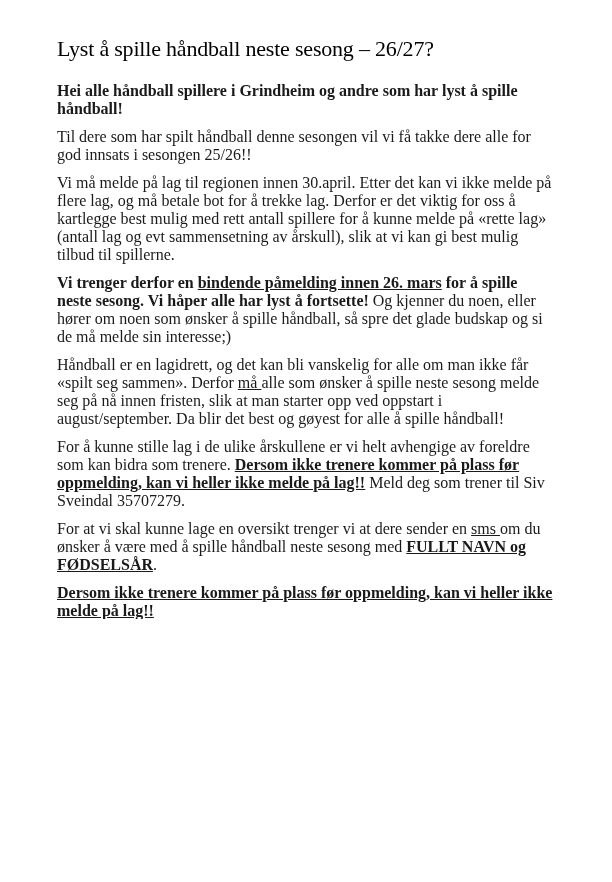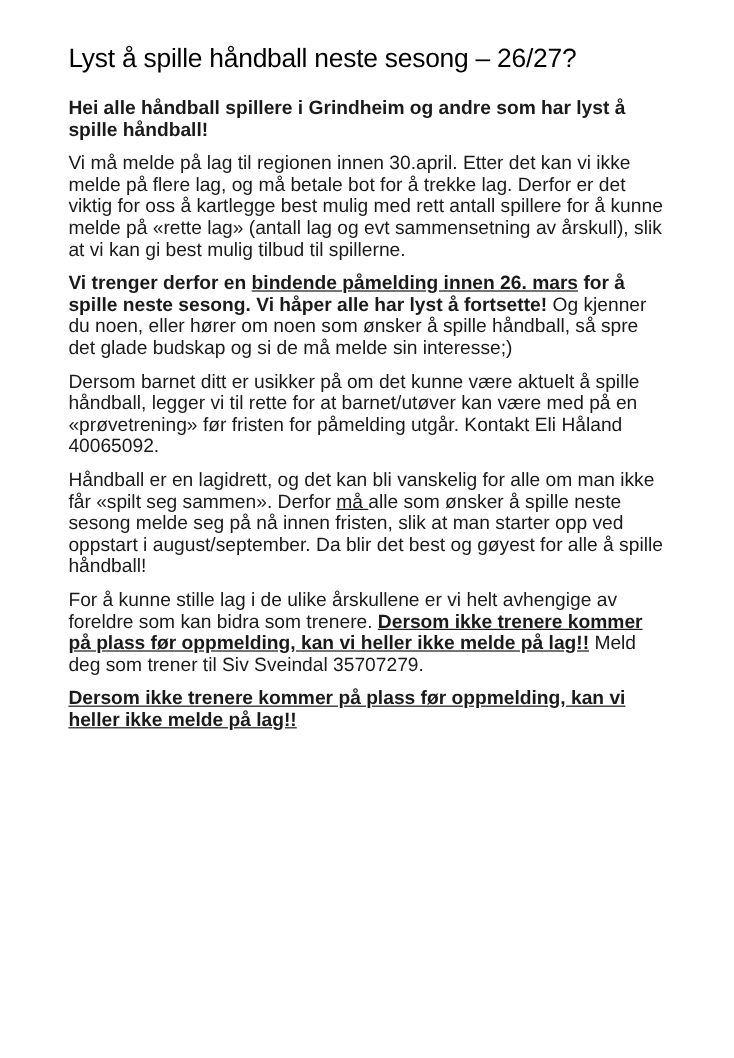--- a/index.html
+++ b/index.html
@@ -5,21 +5,21 @@
   html, body {
     margin: 0;
     padding: 0;
     background: #ffffff;
   }
   .page {
     position: relative;
     width: 612px;
     height: 619px;
     background: #ffffff;
-    font-family: Liberation Sans, sans-serif;
+    font-family: Liberation Serif, serif;
     color: #1a1a1a;
     overflow: hidden;
   }
   .content {
     padding: 36px 57px 0 57px;
   }
   h1.doc-title {
     font-size: 22px;
     font-weight: 400;
     margin: 0 0 20px 0;
@@ -45,25 +45,26 @@
   .illustration.right { left: 424px; top: 796px; }
 </style>
 </head>
 <body>
 
 <div class="page">
   <div class="content">
     <h1 class="doc-title">Lyst å spille håndball neste sesong – 26/27?</h1>
     <div>
         <p class="para"><span class="b">Hei alle håndball spillere i Grindheim og andre som har lyst å spille håndball!</span></p>
+        <p class="para"><span>Til dere som har spilt håndball denne sesongen vil vi få takke dere alle for god innsats i sesongen 25/26!!</span></p>
         <p class="para"><span>Vi må melde på lag til regionen innen 30.april. Etter det kan vi ikke melde på flere lag, og må betale bot for å trekke lag. Derfor er det viktig for oss å kartlegge best mulig med rett antall spillere for å kunne melde på «rette lag» (antall lag og evt sammensetning av årskull), slik at vi kan gi best mulig tilbud til spillerne.</span></p>
         <p class="para"><span class="b">Vi trenger derfor en </span><span class="b u">bindende påmelding innen 26. mars</span><span class="b"> for å spille neste sesong. Vi håper alle har lyst å fortsette!</span><span> Og kjenner du noen, eller hører om noen som ønsker å spille håndball, så spre det glade budskap og si de må melde sin interesse;)</span></p>
-        <p class="para"><span>Dersom barnet ditt er usikker på om det kunne være aktuelt å spille håndball, legger vi til rette for at barnet/utøver kan være med på en «prøvetrening» før fristen for påmelding utgår. Kontakt Eli Håland 40065092.</span></p>
         <p class="para"><span>Håndball er en lagidrett, og det kan bli vanskelig for alle om man ikke får «spilt seg sammen». Derfor </span><span class="u">må </span><span>alle som ønsker å spille neste sesong melde seg på nå innen fristen, slik at man starter opp ved oppstart i august/september. Da blir det best og gøyest for alle å spille håndball!</span></p>
         <p class="para"><span>For å kunne stille lag i de ulike årskullene er vi helt avhengige av foreldre som kan bidra som trenere. </span><span class="b u">Dersom ikke trenere kommer på plass før oppmelding, kan vi heller ikke melde på lag!!</span><span> Meld deg som trener til Siv Sveindal 35707279.</span></p>
+        <p class="para"><span>For at vi skal kunne lage en oversikt trenger vi at dere sender en </span><span class="u">sms </span><span>om du ønsker å være med å spille håndball neste sesong med </span><span class="b u">FULLT NAVN og FØDSELSÅR</span><span>.</span></p>
         <p class="para"><span class="b u">Dersom ikke trenere kommer på plass før oppmelding, kan vi heller ikke melde på lag!!</span></p>
         <p class="para center gap"><span class="b">Vi ønsker velkommen og håper på mange aktive håndballspillere i GIL sesongen 26/27!</span></p>
       </div>
   </div>
 
   <svg class="illustration left" viewBox="0 0 120 88">
     <g fill="none" stroke-linecap="round" stroke-linejoin="round">
 
       <path d="M12 40 l6 10 l4 -12 l5 13 l6 -10" stroke-width="1.2" stroke="#9aa0a6"></path>
       <path d="M24 8 q-3 5 -1 10 M29 6 q-2 5 0 10" stroke-width="1" stroke="#9aa0a6"></path>

